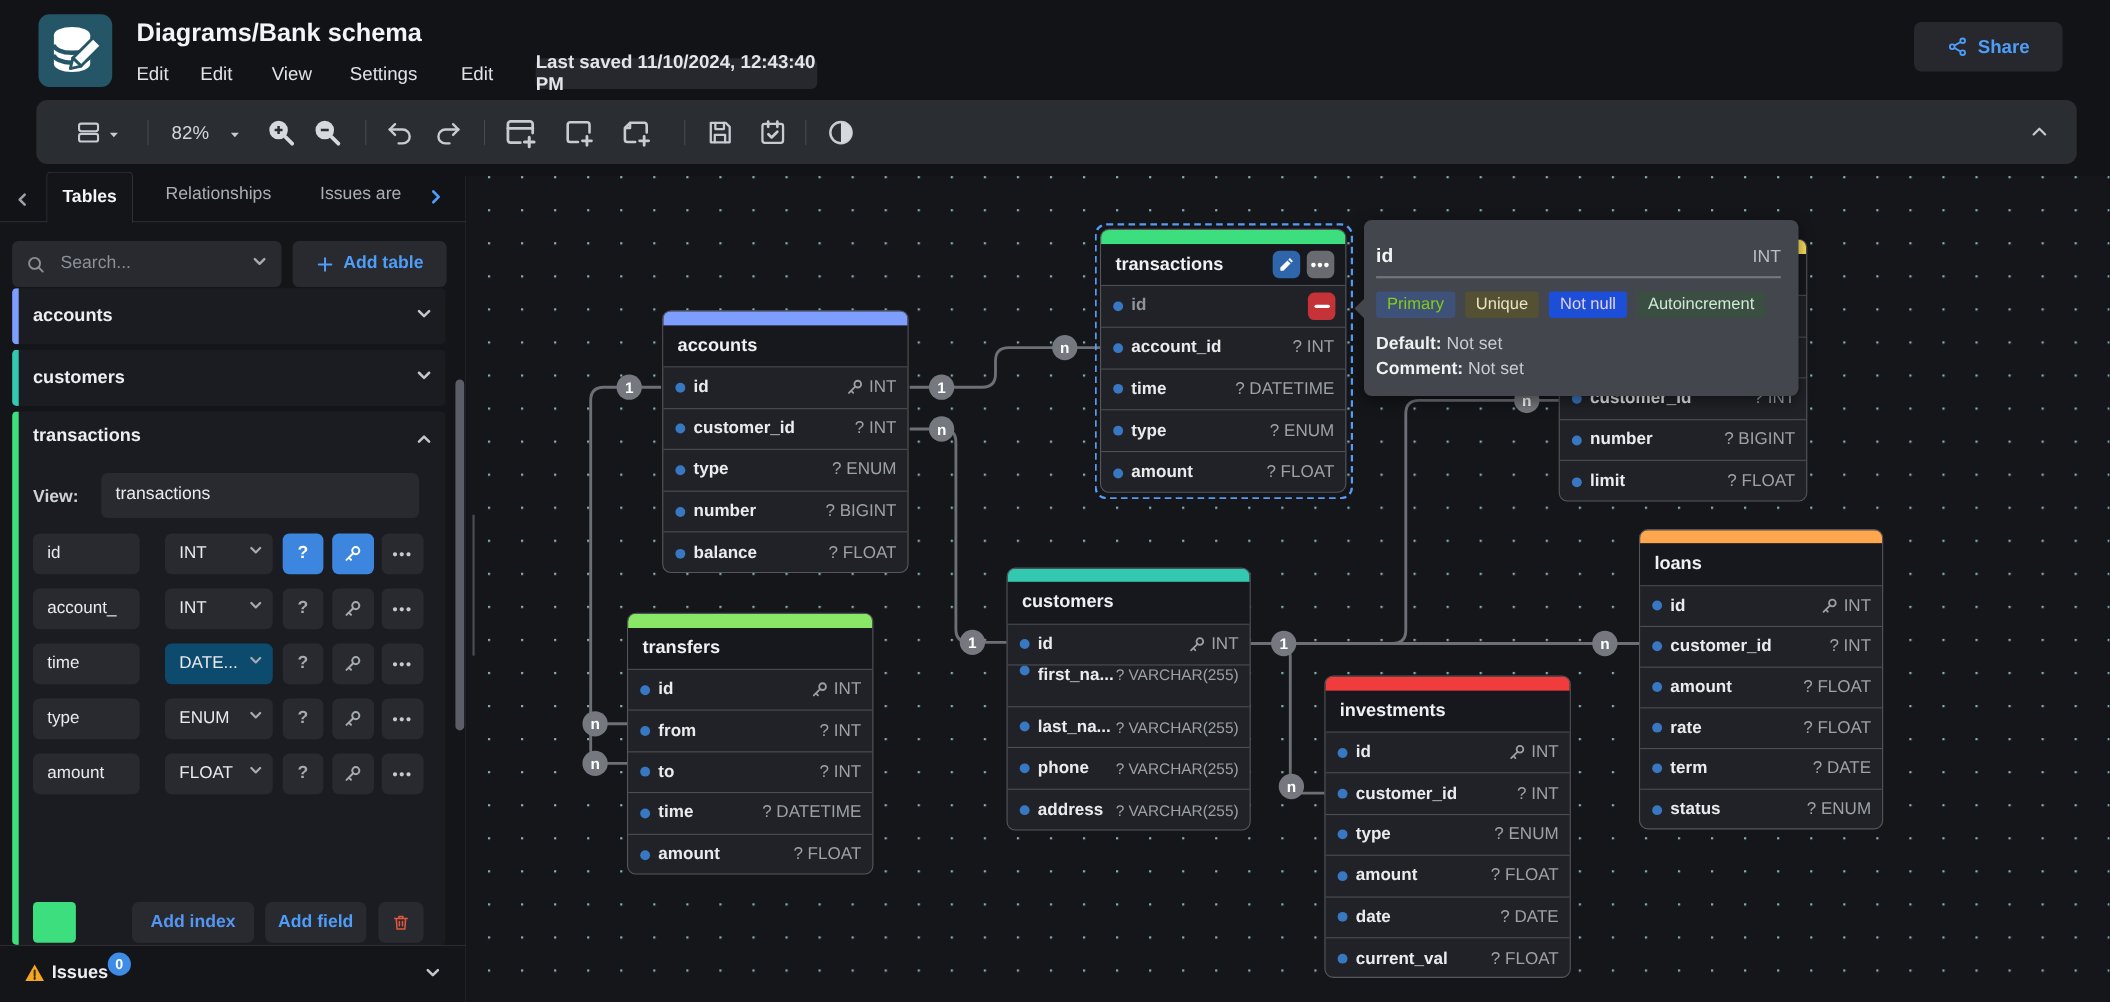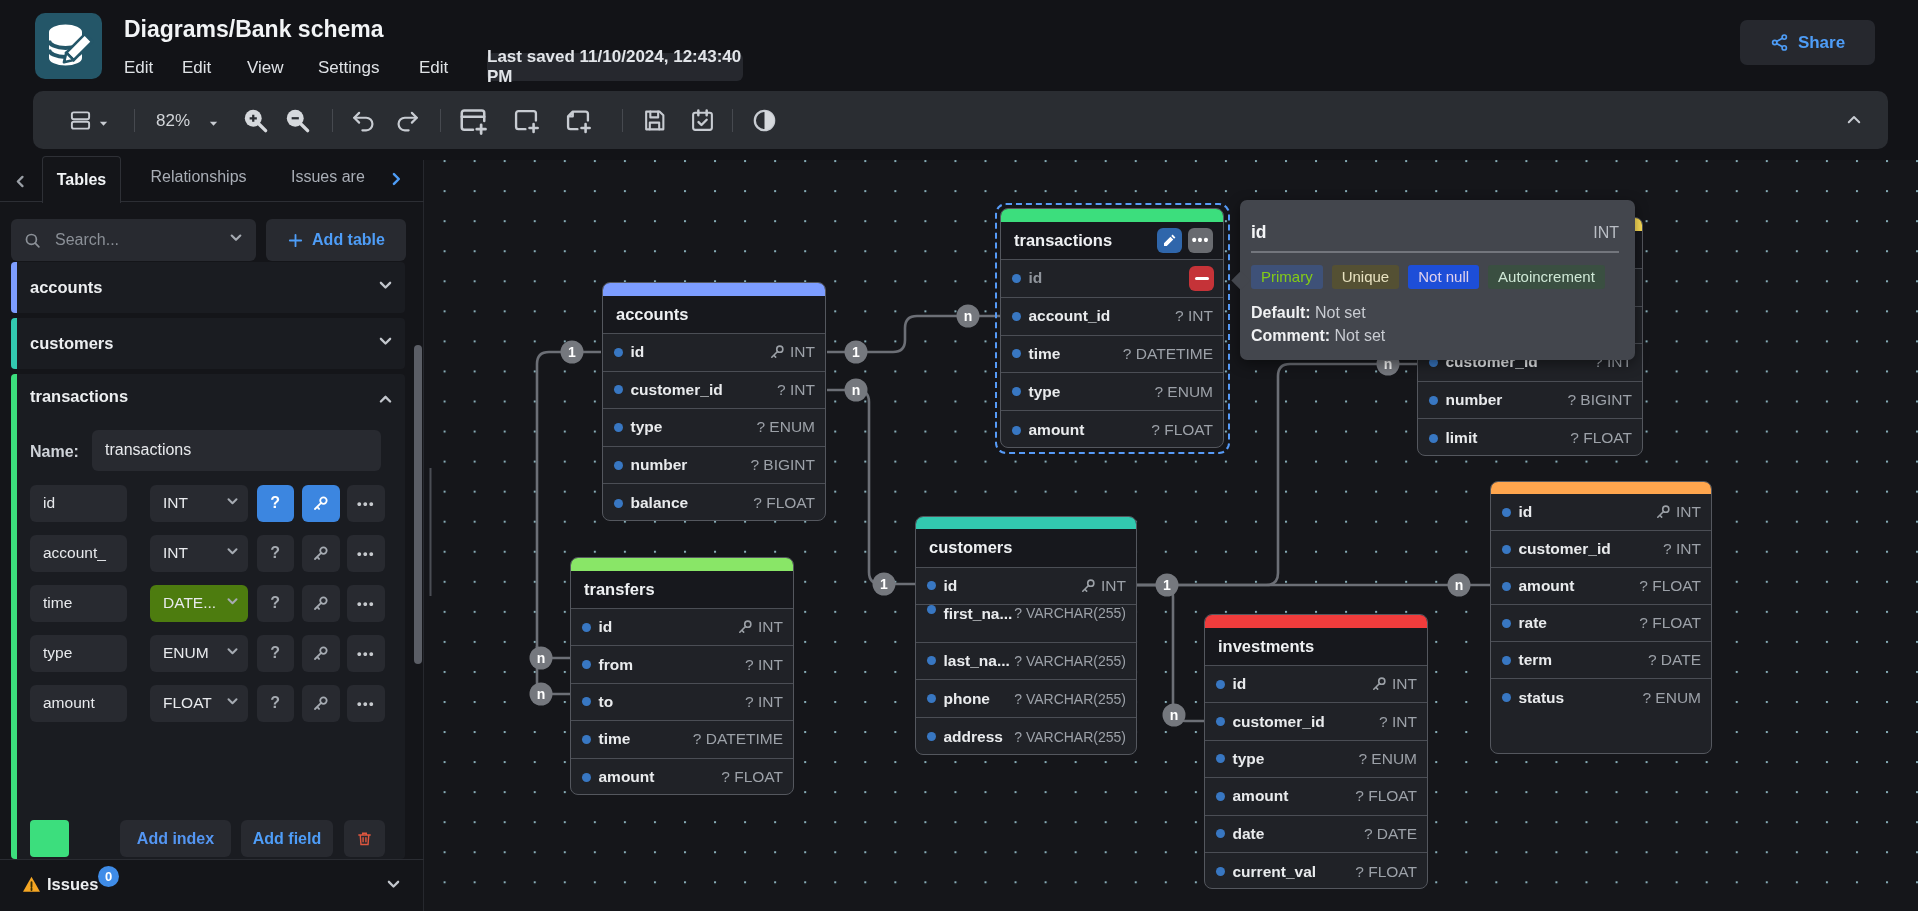--- a/index.html
+++ b/index.html
@@ -138,21 +138,21 @@
     <span style="margin-left:auto;margin-right:12px"><svg width="15" height="15" viewBox="0 0 13 13">
         <path d="M2.5 4.2 L6.5 8.2 L10.5 4.2" fill="none" stroke="#c2c6cc" stroke-width="2" stroke-linecap="round" stroke-linejoin="round"></path>
       </svg></span>
   </div>
 <div style="position:absolute;left:11px;top:374px;width:394px;height:485px;background:#1a1c21;border-radius:4px;overflow:hidden">
     <div style="position:absolute;left:0;top:0;bottom:0;width:6px;background:#3cde7d"></div>
     <div style="position:absolute;left:19px;top:13px;font-weight:bold;font-size:16.5px;color:#eceef0">transactions</div>
     <span style="position:absolute;right:12px;top:18px"><svg width="15" height="15" viewBox="0 0 13 13">
         <path d="M2.5 8.2 L6.5 4.2 L10.5 8.2" fill="none" stroke="#c2c6cc" stroke-width="2" stroke-linecap="round" stroke-linejoin="round"></path>
       </svg></span>
-    <div style="position:absolute;left:19px;top:69px;font-weight:bold;font-size:16px;color:#ced2d8">Name:</div>
+    <div style="position:absolute;left:19px;top:69px;font-weight:bold;font-size:16px;color:#ced2d8">View:</div>
     <div style="position:absolute;left:81px;top:55.5px;width:289px;height:41px;background:#282a30;border-radius:6px;display:flex;align-items:center;box-sizing:border-box;padding-left:13px;font-size:16px;color:#e8eaed">transactions</div>
     <div style="position:absolute;left:19px;top:110.5px;width:97px;height:37px;background:#282a30;border-radius:6px;display:flex;align-items:center;padding-left:13px;box-sizing:border-box;font-size:15.5px;color:#e8eaed;overflow:hidden;white-space:nowrap">id</div>
     <div style="position:absolute;left:139px;top:110.5px;width:98px;height:37px;background:#282a30;border-radius:6px;display:flex;align-items:center;box-sizing:border-box;padding:0 9px 0 13px;font-size:15.5px;color:#e8eaed">INT<span style="margin-left:auto"><svg width="13" height="13" viewBox="0 0 13 13">
           <path d="M2.5 4.2 L6.5 8.2 L10.5 4.2" fill="none" stroke="#a6abb2" stroke-width="2" stroke-linecap="round" stroke-linejoin="round"></path>
         </svg></span></div>
     <div style="position:absolute;left:245.5px;top:110.5px;width:37.5px;height:37px;background:#3c86e0;border-radius:6px;display:flex;align-items:center;justify-content:center;font-size:16px;font-weight:bold;color:#fff">?</div>
     <div style="position:absolute;left:290.5px;top:110.5px;width:38.5px;height:37px;background:#3c86e0;border-radius:6px;display:flex;align-items:center;justify-content:center">
       <svg width="19" height="19" viewBox="0 0 20 20">
         <g fill="none" stroke="#fff" stroke-width="1.9" stroke-linecap="round">
           <circle cx="13.1" cy="6.9" r="3.4"></circle>
@@ -169,21 +169,21 @@
     <div style="position:absolute;left:290.5px;top:160.5px;width:38.5px;height:37px;background:#282a30;border-radius:6px;display:flex;align-items:center;justify-content:center">
       <svg width="19" height="19" viewBox="0 0 20 20">
         <g fill="none" stroke="#a6abb2" stroke-width="1.9" stroke-linecap="round">
           <circle cx="13.1" cy="6.9" r="3.4"></circle>
           <path d="M10.6 9.4 L4.2 15.8 M6.4 13.6 L8.5 15.7"></path>
         </g>
       </svg>
     </div>
     <div style="position:absolute;left:336px;top:160.5px;width:38px;height:37px;background:#282a30;border-radius:6px;display:flex;align-items:center;justify-content:center;color:#c7cace;font-weight:bold;font-size:13px;letter-spacing:1.5px">•••</div>
     <div style="position:absolute;left:19px;top:210.5px;width:97px;height:37px;background:#282a30;border-radius:6px;display:flex;align-items:center;padding-left:13px;box-sizing:border-box;font-size:15.5px;color:#e8eaed;overflow:hidden;white-space:nowrap">time</div>
-    <div style="position:absolute;left:139px;top:210.5px;width:98px;height:37px;background:#4d7c0f;border-radius:6px;display:flex;align-items:center;box-sizing:border-box;padding:0 9px 0 13px;font-size:15.5px;color:#e8eaed">DATE...<span style="margin-left:auto"><svg width="13" height="13" viewBox="0 0 13 13">
+    <div style="position:absolute;left:139px;top:210.5px;width:98px;height:37px;background:#0c4a6e;border-radius:6px;display:flex;align-items:center;box-sizing:border-box;padding:0 9px 0 13px;font-size:15.5px;color:#e8eaed">DATE...<span style="margin-left:auto"><svg width="13" height="13" viewBox="0 0 13 13">
           <path d="M2.5 4.2 L6.5 8.2 L10.5 4.2" fill="none" stroke="#a6abb2" stroke-width="2" stroke-linecap="round" stroke-linejoin="round"></path>
         </svg></span></div>
     <div style="position:absolute;left:245.5px;top:210.5px;width:37.5px;height:37px;background:#282a30;border-radius:6px;display:flex;align-items:center;justify-content:center;font-size:16px;font-weight:bold;color:#a6abb2">?</div>
     <div style="position:absolute;left:290.5px;top:210.5px;width:38.5px;height:37px;background:#282a30;border-radius:6px;display:flex;align-items:center;justify-content:center">
       <svg width="19" height="19" viewBox="0 0 20 20">
         <g fill="none" stroke="#a6abb2" stroke-width="1.9" stroke-linecap="round">
           <circle cx="13.1" cy="6.9" r="3.4"></circle>
           <path d="M10.6 9.4 L4.2 15.8 M6.4 13.6 L8.5 15.7"></path>
         </g>
       </svg>
@@ -472,20 +472,23 @@
         <span style="margin-left:auto;color:#9ca1a8;font-size:15.5px">? DATE</span>
       </div>
       <div style="height:37.4px;box-sizing:border-box;display:flex;align-items:center;padding:0 10px 0 10.5px;font-size:15.5px;white-space:nowrap;overflow:hidden">
         <span style="width:9px;height:9px;border-radius:50%;background:#3877c2;flex:none"></span>
         <span style="margin-left:8px;font-weight:600;color:#e9ebed">current_val</span>
         <span style="margin-left:auto;color:#9ca1a8;font-size:15.5px">? FLOAT</span>
       </div>
     </div>
     <div style="position:absolute;left:1066px;top:320.5px;width:222px;height:273px;background:#202227;border:1px solid #54575e;border-radius:8px;overflow:hidden;box-sizing:border-box">
       <div style="height:12.5px;background:#ffa64e"></div>
+      <div style="position:relative;height:38.5px;background:#17181d;border-bottom:1px solid #4b4e55;box-sizing:border-box;display:flex;align-items:center">
+        <span style="margin-left:13px;font-weight:bold;font-size:16.5px;color:#eef0f2">loans</span>
+      </div>
       <div style="height:37.0px;border-bottom:1px solid #4b4e55;box-sizing:border-box;display:flex;align-items:center;padding:0 10px 0 10.5px;font-size:15.5px;white-space:nowrap;overflow:hidden">
         <span style="width:9px;height:9px;border-radius:50%;background:#3877c2;flex:none"></span>
         <span style="margin-left:8px;font-weight:600;color:#e9ebed">id</span>
         <span style="margin-left:auto;display:flex;align-items:center;color:#9ca1a8">
           <svg width="18" height="18" viewBox="0 0 20 20" style="margin-right:4px">
             <g fill="none" stroke="#9ba0a6" stroke-width="1.8" stroke-linecap="round">
               <circle cx="13.1" cy="6.9" r="3.4"></circle>
               <path d="M10.6 9.4 L4.2 15.8 M6.4 13.6 L8.5 15.7"></path>
             </g>
           </svg>

